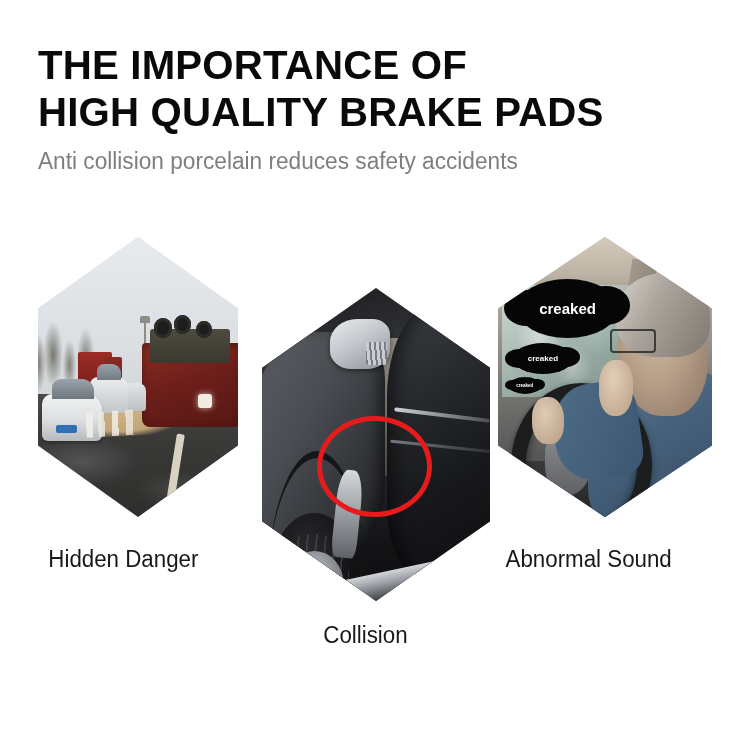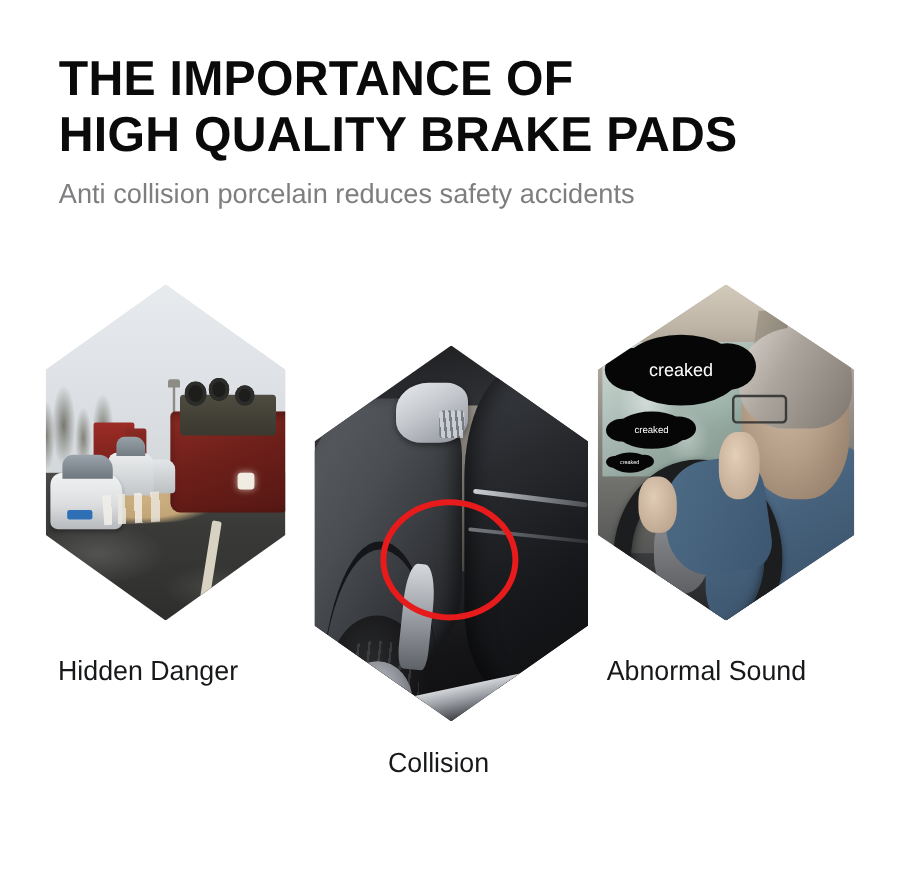--- a/index.html
+++ b/index.html
@@ -12,21 +12,21 @@
     height: 729px;
     position: relative;
     overflow: hidden;
     font-family: "Liberation Sans", sans-serif;
     -webkit-font-smoothing: antialiased;
   }
 
   
   .header {
     position: absolute;
-    left: 49px;
+    left: 38px;
     top: 42px;
     width: 690px;
   }
   .title-line {
     font-family: "Liberation Sans", sans-serif;
     font-weight: 700;
     font-size: 41px;
     line-height: 47px;
     letter-spacing: 0.2px;
     color: #0a0a0a;
@@ -59,20 +59,21 @@
     overflow: hidden;
     -webkit-clip-path: polygon(50% 0%, 100% 25.5%, 100% 74.5%, 50% 100%, 0% 74.5%, 0% 25.5%);
     clip-path: polygon(50% 0%, 100% 25.5%, 100% 74.5%, 50% 100%, 0% 74.5%, 0% 25.5%);
     background: #d8dade;
   }
   .hex .photo {
     position: absolute;
     inset: 0;
     width: 100%;
     height: 100%;
+    font-weight: bold;
   }
 
   
   #hex-hidden-danger { left: 38px;  top: 237px; width: 200px; height: 280px; }
   #hex-collision     { left: 262px; top: 288px; width: 228px; height: 313px; z-index: 3; }
   #hex-abnormal      { left: 498px; top: 237px; width: 214px; height: 280px; }
 
   
   .sky1 {
     position: absolute; left: 0; top: 0; width: 100%; height: 58%;

